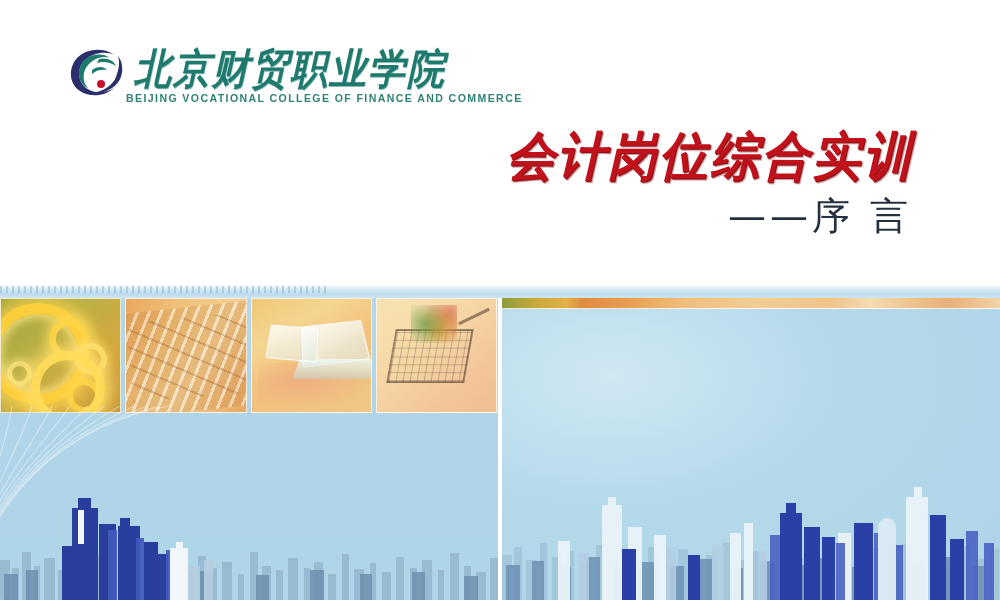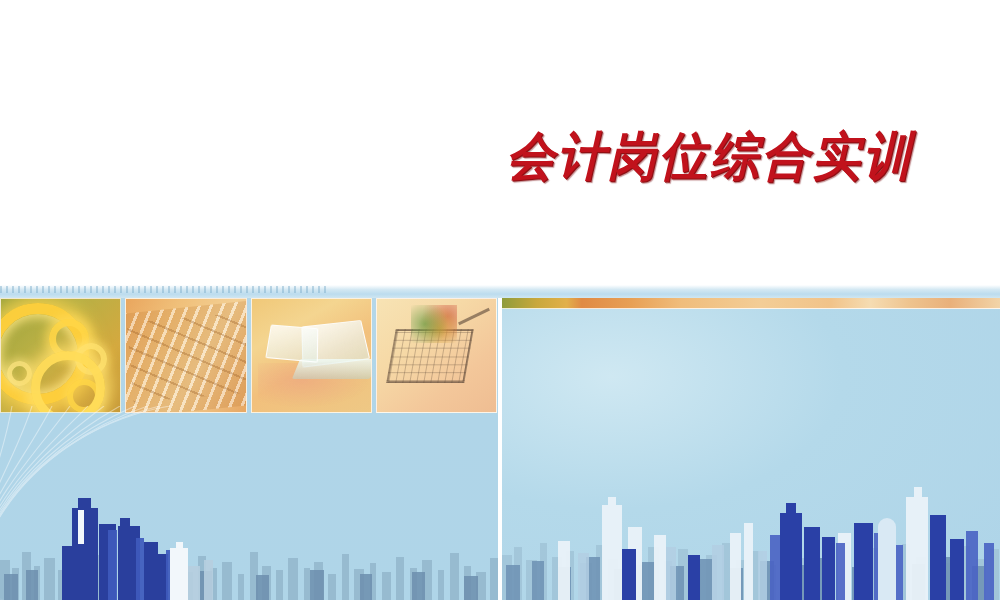--- a/index.html
+++ b/index.html
@@ -228,23 +228,48 @@
     background:#ffffff;
   }
 </style>
 </head>
 <body>
 
 <div class="slide">
 
   <div class="header">
 
+    <div class="logo">
+
+      <div class="logo-emblem">
+        <svg width="62" height="54" viewBox="0 0 62 54" xmlns="http://www.w3.org/2000/svg">
+
+          <path d="M48 9 C39 1, 20 2, 11 12 C2 22, 3 38, 14 45 C24 52, 40 50, 48 42
+                   C41 47, 28 48, 20 42 C11 35, 11 21, 19 14 C28 6, 41 5, 48 9 Z" fill="#2b2f6b"></path>
+          <path d="M52 10 C57 16, 58 27, 53 35 C48 43, 37 48, 27 47
+                   C38 45, 47 39, 50 31 C53 23, 54 16, 52 10 Z" fill="#2b2f6b"></path>
+
+          <path d="M44 12 C36 6, 22 8, 16 17 C10 26, 13 38, 22 42
+                   C16 36, 16 25, 23 18 C30 11, 39 10, 44 12 Z" fill="#1f7a6e"></path>
+
+          <path d="M33 13 C40 11, 48 14, 50 20 C44 16, 37 15, 31 17 Z" fill="#1f7a6e"></path>
+          <path d="M26 24 C31 20, 38 20, 41 24 C36 23, 30 24, 26 28 Z" fill="#1f7a6e"></path>
+
+          <circle cx="35" cy="38" r="4" fill="#c8102e"></circle>
+        </svg>
+      </div>
+
+      <div class="logo-cn">北京财贸职业学院</div>
+
+      <div class="logo-en">BEIJING VOCATIONAL COLLEGE OF FINANCE AND COMMERCE</div>
+    </div>
 
     <div class="title-main">会计岗位综合实训</div>
 
+    <div class="title-sub">——序 言</div>
   </div>
 
   <div class="body-area">
 
     <div class="band">
       <div class="band-ticks"></div>
     </div>
 
     <div class="panel-left">
 

